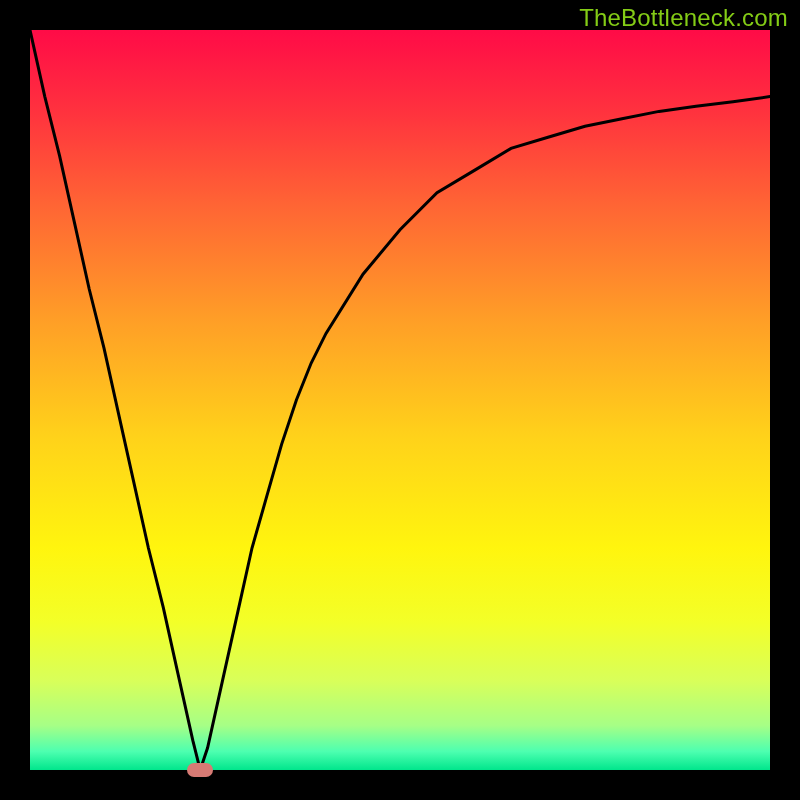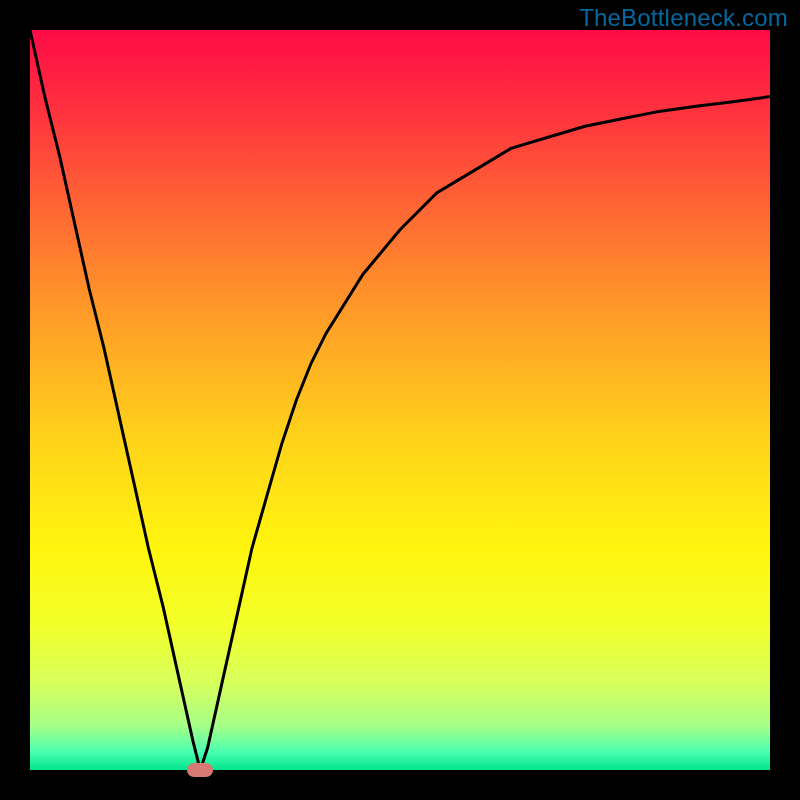--- a/index.html
+++ b/index.html
@@ -23,21 +23,21 @@
     position: absolute;
     left: 0;
     top: 0;
     width: 740px;
     height: 740px;
   }
   .watermark {
     position: absolute;
     top: 4px;
     right: 12px;
-    color: #0369a1;
+    color: #84cc16;
     font-size: 24px;
     font-weight: 500;
     letter-spacing: 0.2px;
     user-select: none;
   }
   .marker {
     position: absolute;
     width: 26px;
     height: 14px;
     border-radius: 7px;

